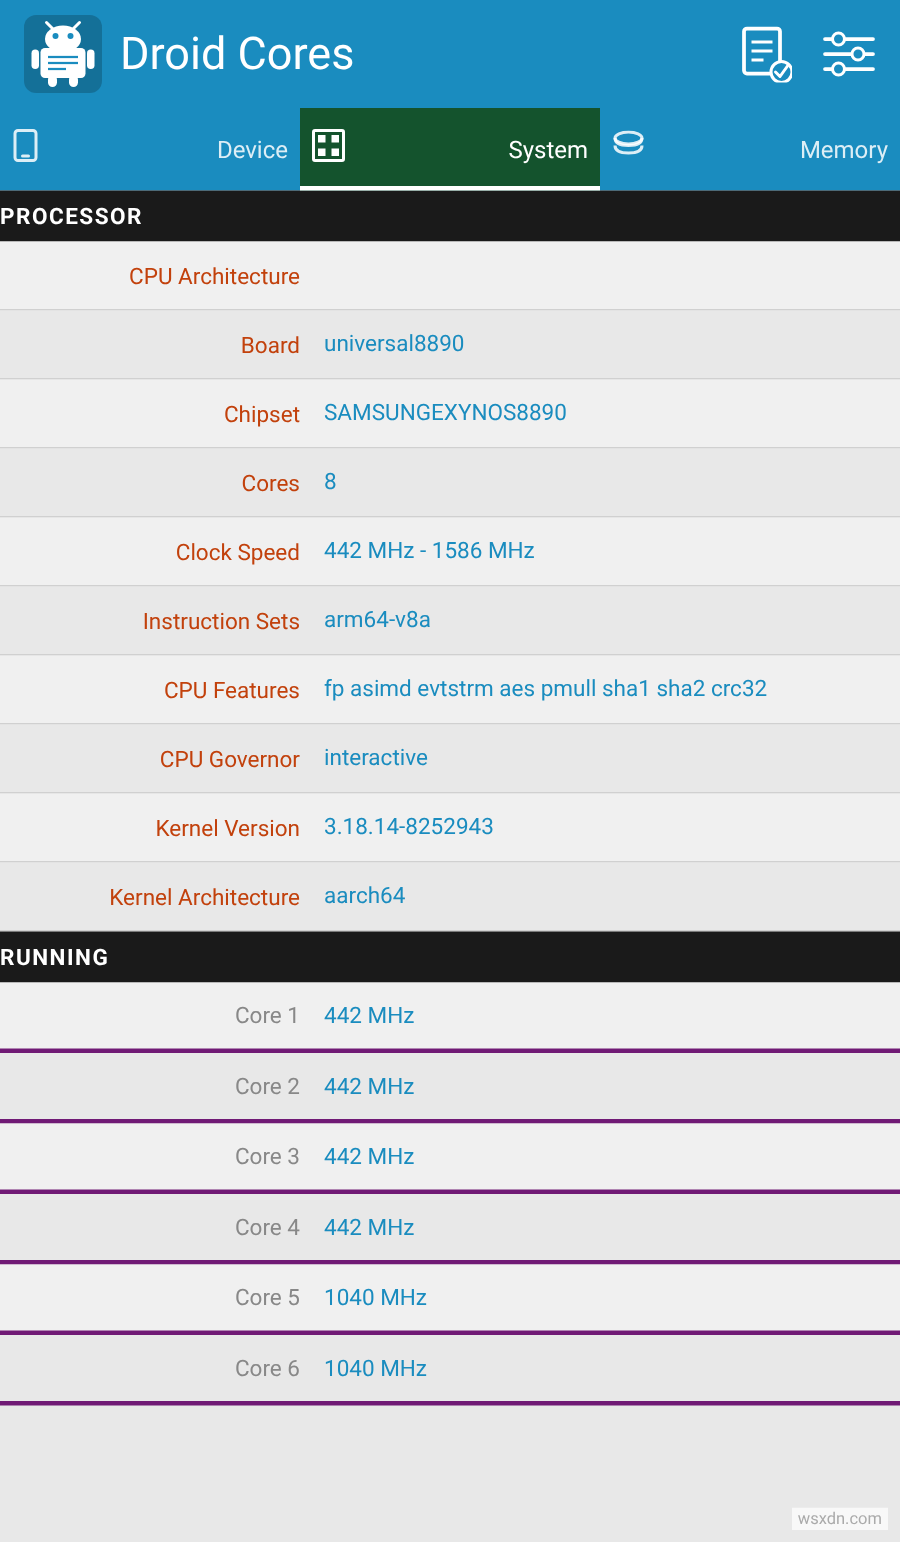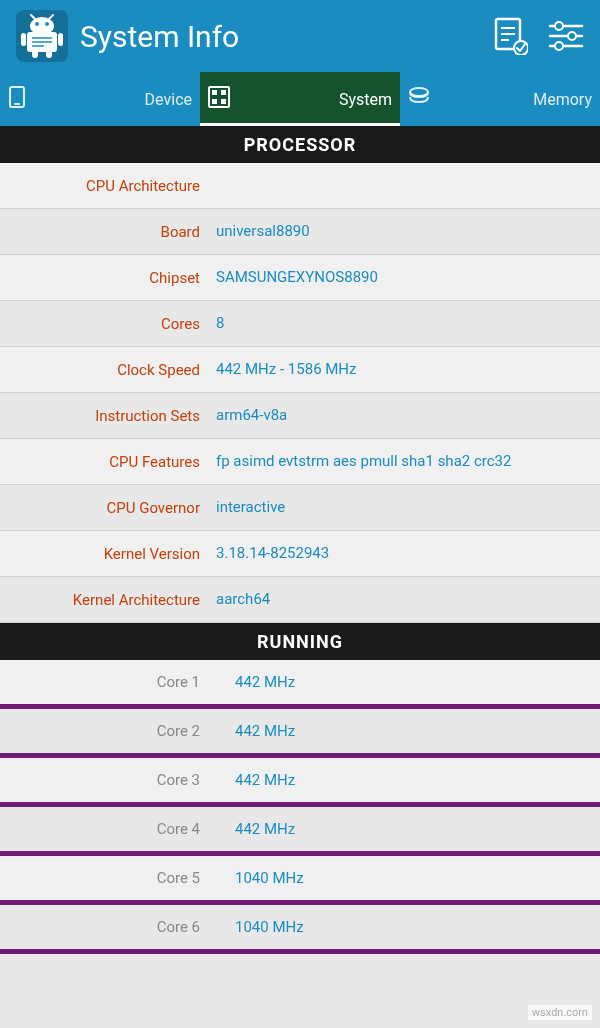--- a/index.html
+++ b/index.html
@@ -75,23 +75,22 @@
       background: white;
     }
     .tab-icon {
       font-size: 18px;
     }
 
     
     .section-header {
       background: #1a1a1a;
       color: white;
-      text-align: center;
       padding: 8px 0;
-      font-size: 18px;
+      font-size: 15px;
       font-weight: bold;
       letter-spacing: 1px;
     }
 
     
     .info-row {
       display: flex;
       align-items: flex-start;
       padding: 13px 16px;
       border-bottom: 1px solid #d0d0d0;
@@ -126,23 +125,22 @@
       background: rgba(255,255,255,0.7);
       padding: 1px 4px;
       margin-left: 21px;
     }
 
     
     .running-row {
       display: flex;
       align-items: center;
       padding: 13px 16px;
-      border-bottom: 5px solid #701a75;
+      border-bottom: 3px solid #701a75;
       background: #f0f0f0;
-      gap: 19px;
     }
     .running-row:nth-child(even) {
       background: #e8e8e8;
     }
     .running-label {
       color: #888888;
       font-size: 15px;
       text-align: right;
       min-width: 200px;
       padding-right: 16px;
@@ -175,21 +173,21 @@
     <rect x="42" y="23" width="5" height="13" rx="2.5" fill="white"></rect>
 
     <rect x="16" y="40" width="6" height="8" rx="3" fill="white"></rect>
     <rect x="30" y="40" width="6" height="8" rx="3" fill="white"></rect>
 
     <line x1="16" y1="28" x2="36" y2="28" stroke="#1a8cbf" stroke-width="1.5"></line>
     <line x1="16" y1="32" x2="36" y2="32" stroke="#1a8cbf" stroke-width="1.5"></line>
     <line x1="16" y1="36" x2="28" y2="36" stroke="#1a8cbf" stroke-width="1.5"></line>
   </svg>
 
-  <span class="header-title">System Info</span>
+  <span class="header-title">Droid Cores</span>
 
   <div class="header-icons">
 
     <div class="header-icon-btn">
       <svg width="34" height="38" viewBox="0 0 34 38" xmlns="http://www.w3.org/2000/svg">
         <rect x="2" y="2" width="24" height="30" rx="2" fill="none" stroke="white" stroke-width="2.5"></rect>
         <line x1="7" y1="11" x2="21" y2="11" stroke="white" stroke-width="2"></line>
         <line x1="7" y1="17" x2="21" y2="17" stroke="white" stroke-width="2"></line>
         <line x1="7" y1="23" x2="15" y2="23" stroke="white" stroke-width="2"></line>
         <circle cx="27" cy="31" r="7" fill="#1a8cbf" stroke="white" stroke-width="2"></circle>

